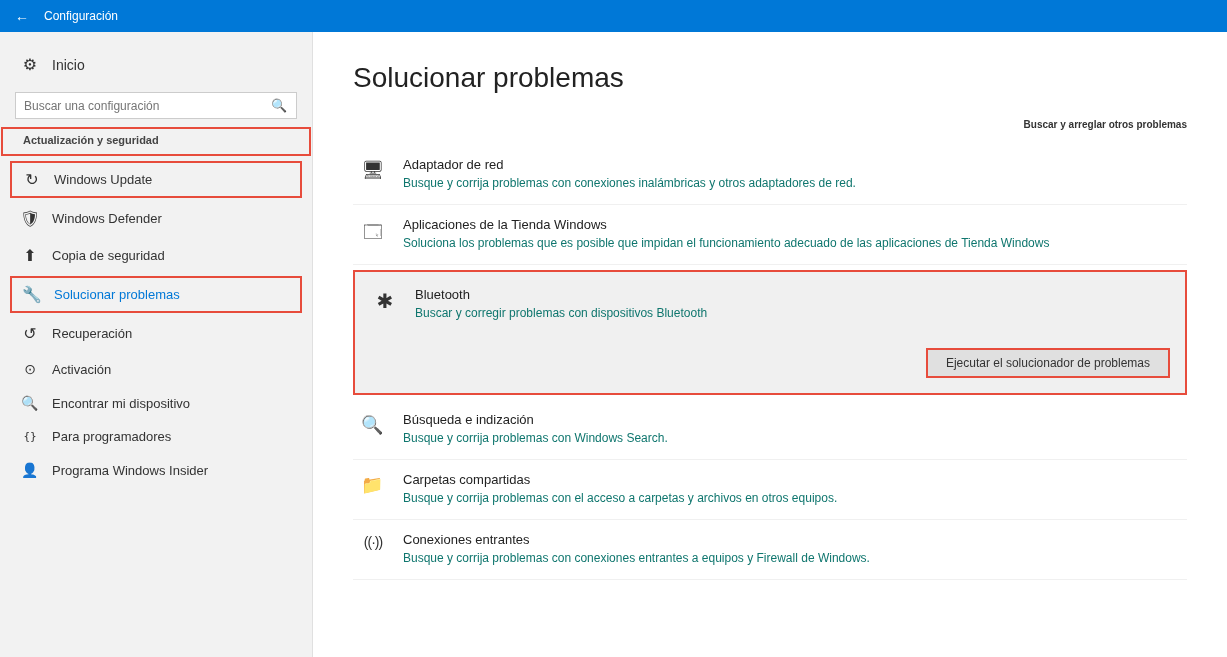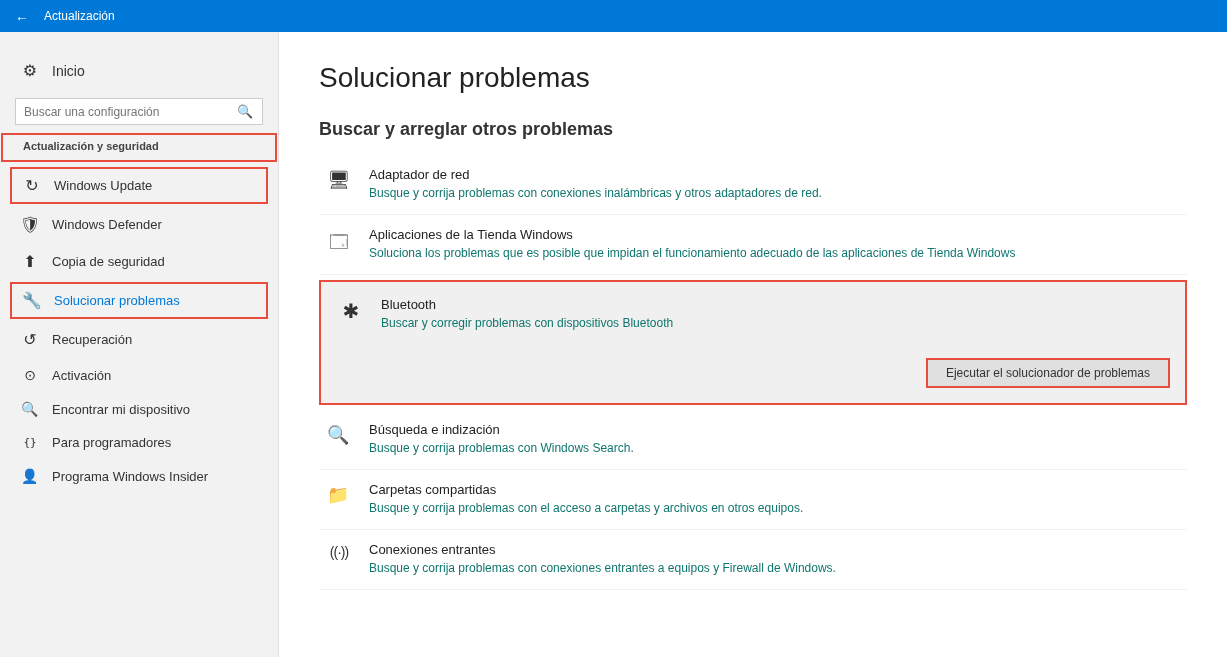--- a/index.html
+++ b/index.html
@@ -40,23 +40,23 @@
 
     
     .main-layout {
       display: flex;
       flex: 1;
       overflow: hidden;
     }
 
     
     .sidebar {
-      width: 279px;
+      width: 313px;
       background: #f2f2f2;
-      padding: 21px 0;
+      padding: 15px 0;
       flex-shrink: 0;
       overflow-y: auto;
       border-right: 1px solid #e0e0e0;
     }
 
     .sidebar-inicio {
       display: flex;
       align-items: center;
       gap: 12px;
       padding: 8px 20px;
@@ -132,24 +132,25 @@
     }
 
     .page-title {
       font-size: 28px;
       font-weight: 300;
       color: #222;
       margin-bottom: 25px;
     }
 
     .section-heading {
-      font-size: 18px;
+      font-size: 10px;
       font-weight: 600;
       color: #333;
       margin-bottom: 15px;
+      text-align: right;
     }
 
     .problem-item {
       display: flex;
       align-items: flex-start;
       gap: 15px;
       padding: 12px 5px;
       border-bottom: 1px solid #f0f0f0;
       cursor: pointer;
     }
@@ -213,21 +214,21 @@
     
     .icon-gear::before { content: '⚙'; }
   </style>
 </head>
 <body>
 
 <div class="title-bar">
   <div class="title-bar-back">
     <span>←</span>
   </div>
-  <span class="title-bar-title">Actualización</span>
+  <span class="title-bar-title">Configuración</span>
 </div>
 
 <div class="main-layout">
 
   <div class="sidebar">
 
     <div class="sidebar-inicio">
       <span class="sidebar-item-icon icon-gear"></span>
       <span>Inicio</span>
     </div>

